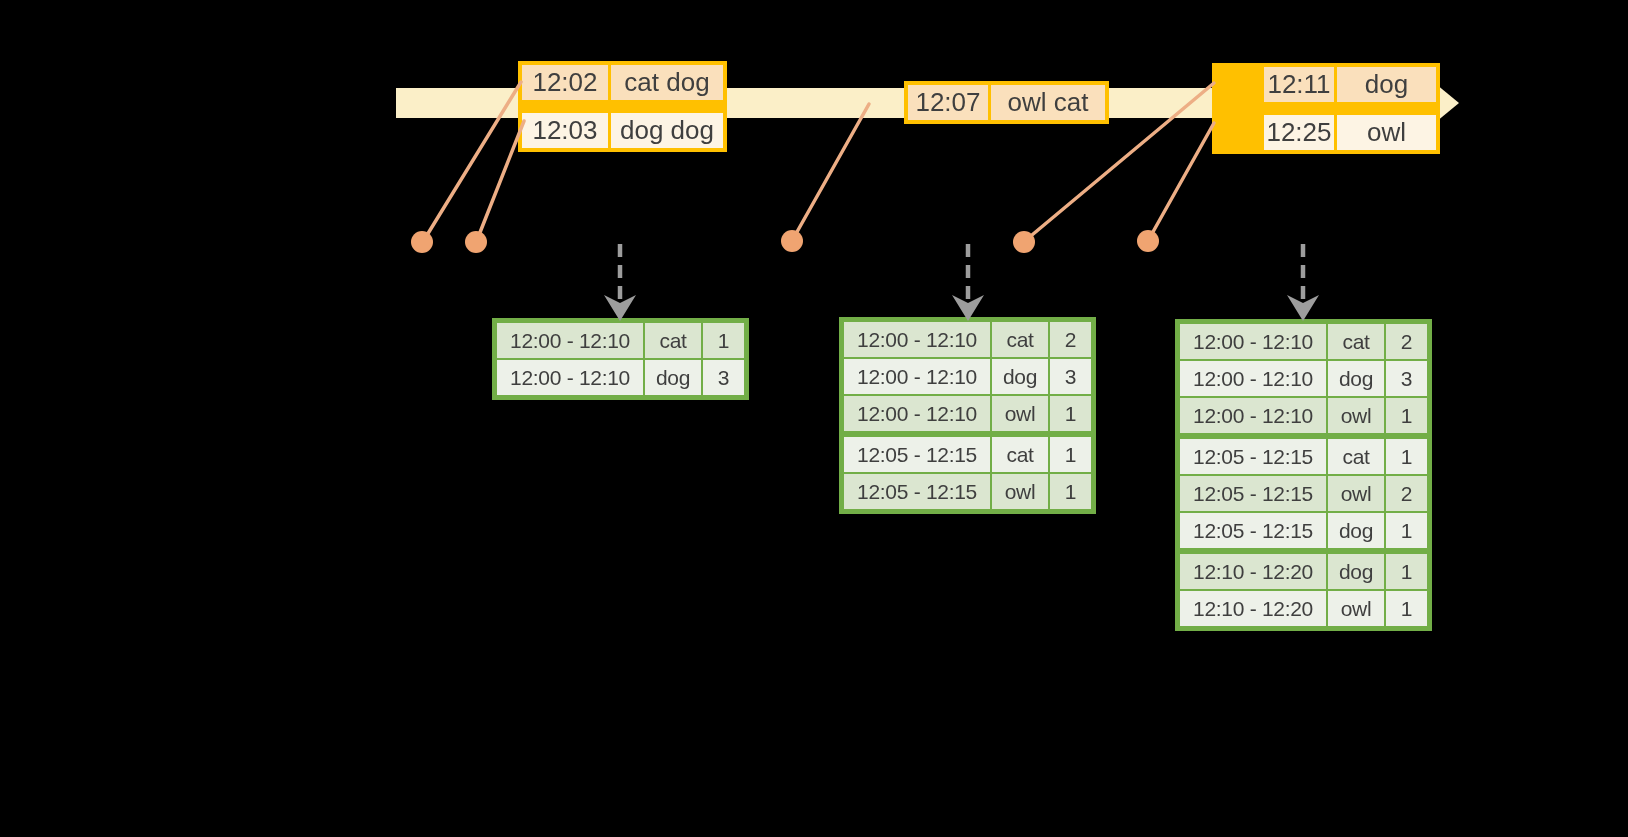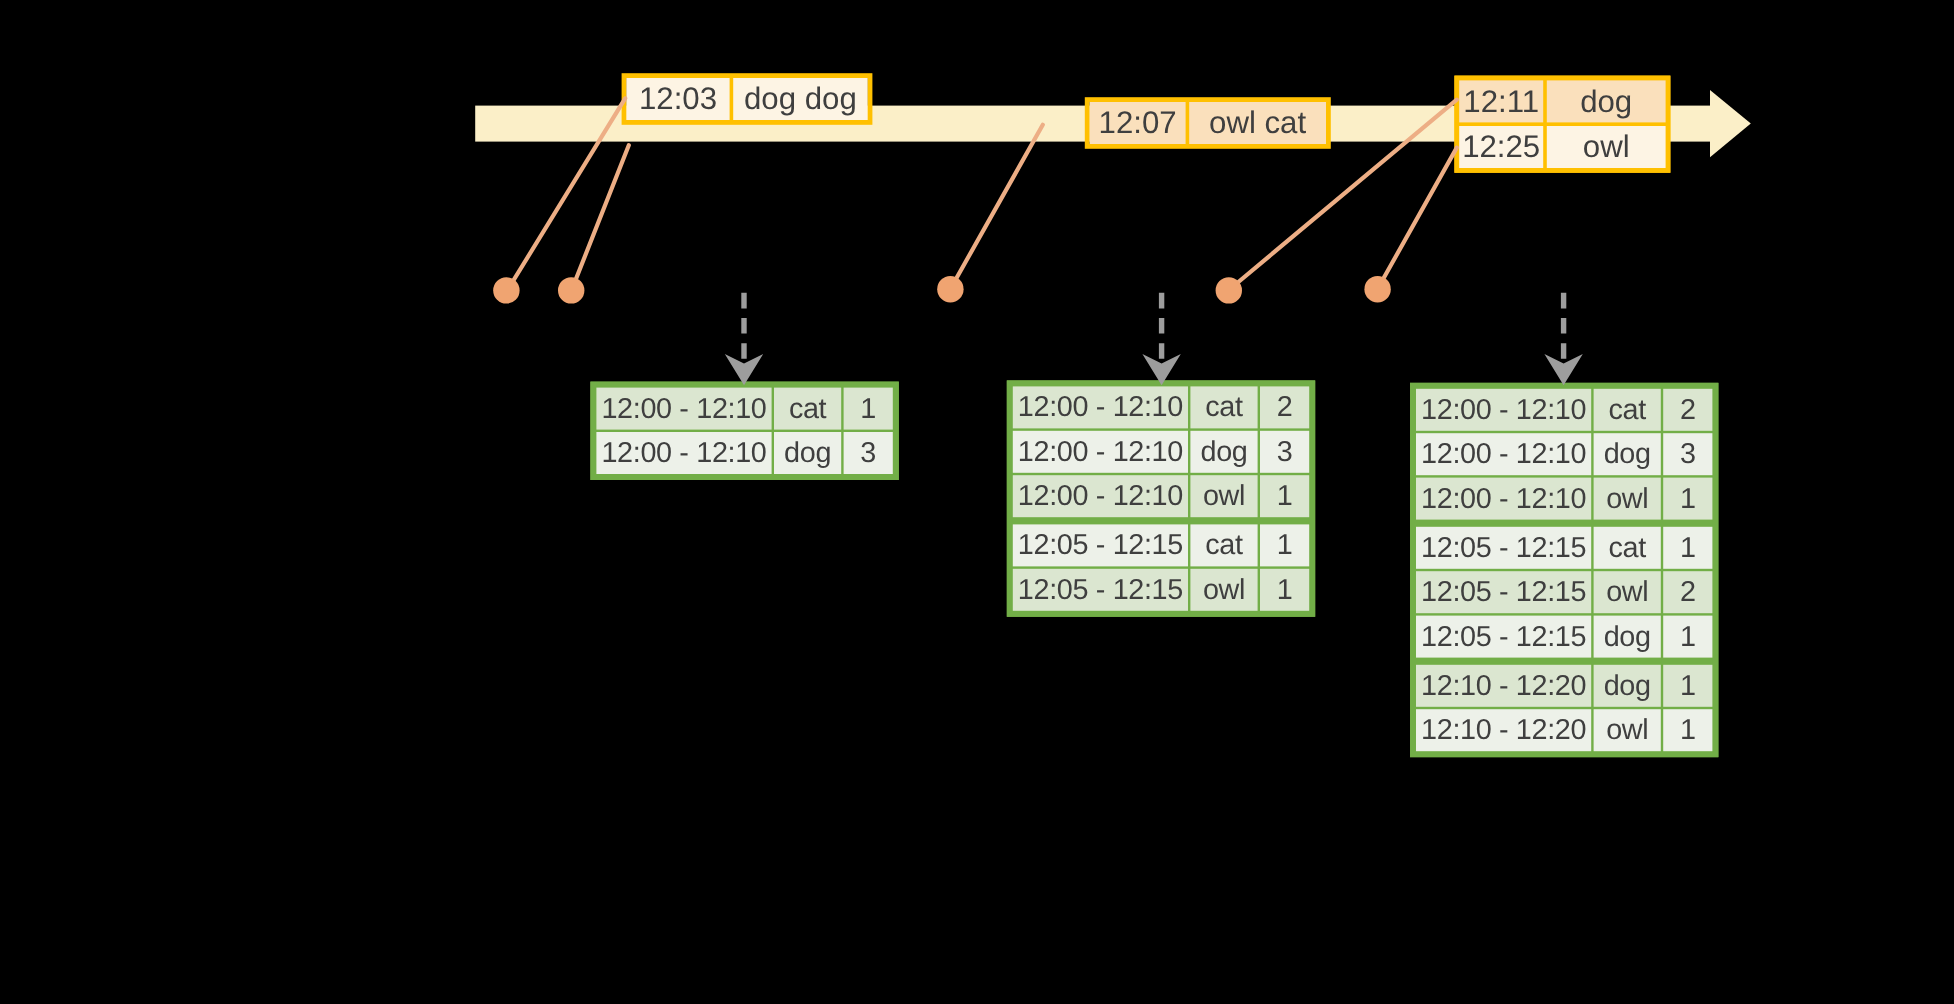--- a/index.html
+++ b/index.html
@@ -9,33 +9,33 @@
 
   
   #band{position:absolute;left:396px;top:88px;width:1029px;height:30px;background:var(--timeline,#FBEFC8);z-index:1;}
   #band-head{position:absolute;left:1425px;top:75px;width:0;height:0;z-index:1;
              border-top:28px solid transparent;border-bottom:28px solid transparent;
              border-left:34px solid var(--timeline,#FBEFC8);}
 
   
   .event-table{position:absolute;z-index:3;border:4px solid var(--event-border,#FFC000);
                background:var(--event-border,#FFC000);width:fit-content;font-size:26px;}
-  .e-row{display:grid;grid-template-columns:var(--cols);column-gap:3px;margin-top:3px;
+  .e-row{display:grid;grid-template-columns:var(--cols);column-gap:3px;margin-top:13px;
          background:var(--event-border,#FFC000);}
   .e-row:first-child{margin-top:0;}
   .e-row > div{height:35px;line-height:35px;text-align:center;white-space:nowrap;}
   .e-row.dark  > div{background:var(--event-row-dark,#FAE0BC);}
   .e-row.light > div{background:var(--event-row-light,#FDF4E4);}
 
   
   .dot{position:absolute;width:22px;height:22px;border-radius:50%;background:var(--dot,#F0A471);z-index:5;}
 
   
   .result-table{position:absolute;z-index:3;border:5px solid var(--result-border,#72AE47);
-                background:var(--result-border,#72AE47);width:fit-content;font-size:24px;letter-spacing:-0.3px;}
+                background:var(--result-border,#72AE47);width:fit-content;font-size:21px;letter-spacing:-0.3px;}
   .r-row{display:grid;grid-template-columns:146px 56px 41px;column-gap:2px;margin-top:2px;
          background:var(--result-border,#72AE47);}
   .r-row:first-child{margin-top:0;}
   .r-row.group-start{margin-top:6px;}
   .r-row > div{height:35px;line-height:35px;text-align:center;white-space:nowrap;}
   .r-row.dark  > div{background:var(--result-row-dark,#DBE6D0);}
   .r-row.light > div{background:var(--result-row-light,#EDF1E9);}
 
   
   #overlay{position:absolute;left:0;top:0;z-index:4;pointer-events:none;}
@@ -45,33 +45,37 @@
 </style>
 </head>
 <body>
 
 <div id="page">
 
   <div id="band"></div>
   <div id="band-head"></div>
 
   <div class="event-table" style="left:518px;top:61px;--cols:86px 112px;">
+  <div class="e-row dark">
+    <div class="e-time">12:02</div>
+    <div class="e-words">cat dog</div>
+  </div>
 
   <div class="e-row light">
     <div class="e-time">12:03</div>
     <div class="e-words">dog dog</div>
   </div>
 </div>
   <div class="event-table" style="left:904px;top:81px;--cols:80px 114px;">
   <div class="e-row dark">
     <div class="e-time">12:07</div>
     <div class="e-words">owl cat</div>
   </div>
 </div>
-  <div class="event-table" style="left:1212px;top:63px;--cols:70px 99px;">
+  <div class="event-table" style="left:1212px;top:63px;padding-left:48px;--cols:70px 99px;">
   <div class="e-row dark">
     <div class="e-time">12:11</div>
     <div class="e-words">dog</div>
   </div>
 
   <div class="e-row light">
     <div class="e-time">12:25</div>
     <div class="e-words">owl</div>
   </div>
 </div>

